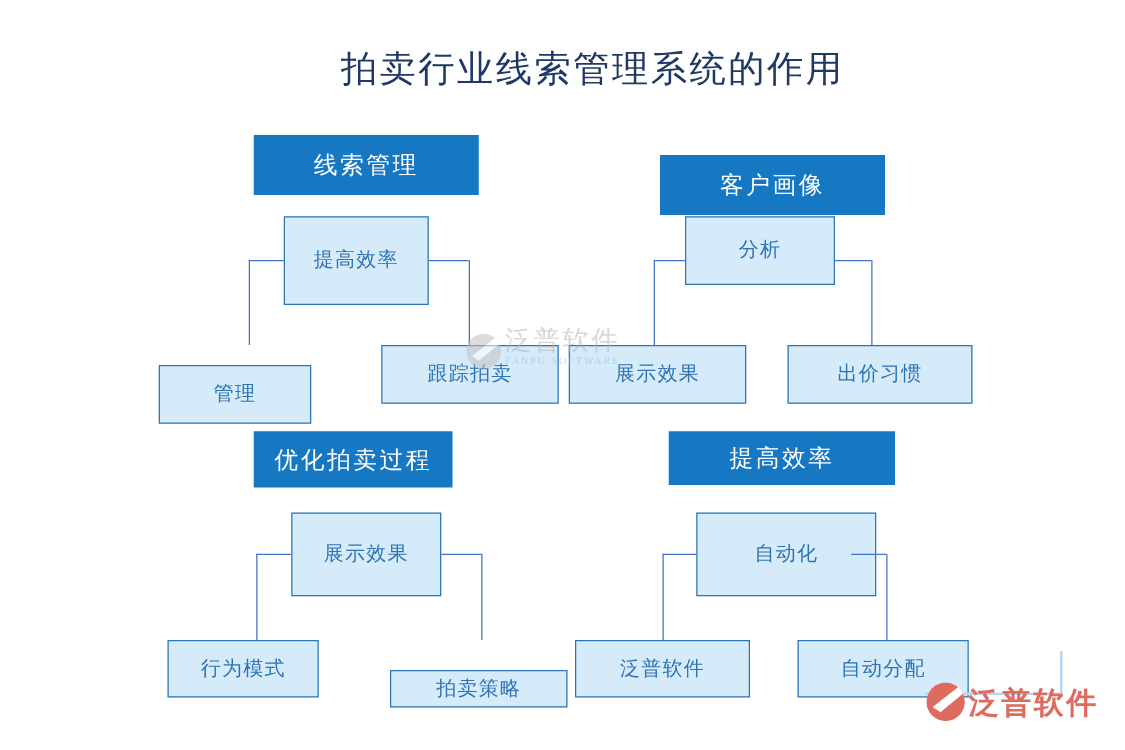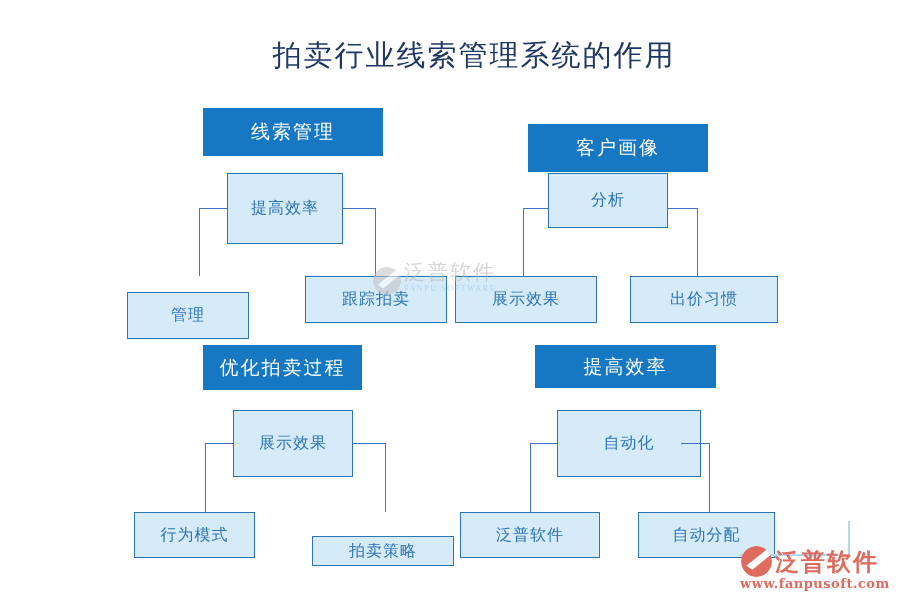--- a/index.html
+++ b/index.html
@@ -130,16 +130,15 @@
               </clipPath>
             </defs>
           <g clip-path="url(#bfclip)">
             <circle cx="16" cy="16" r="15" fill="currentColor"></circle>
             <path d="M34 -2 L6 20 L12 24 L34 6 Z" fill="#ffffff"></path>
           </g>
         </svg>
       </span>
       <span class="bf-brand">泛普软件</span>
     </div>
-    <div class="bf-url">www.fanpusoft.com</div>
   </div>
 
 </div>
 
 </body></html>

